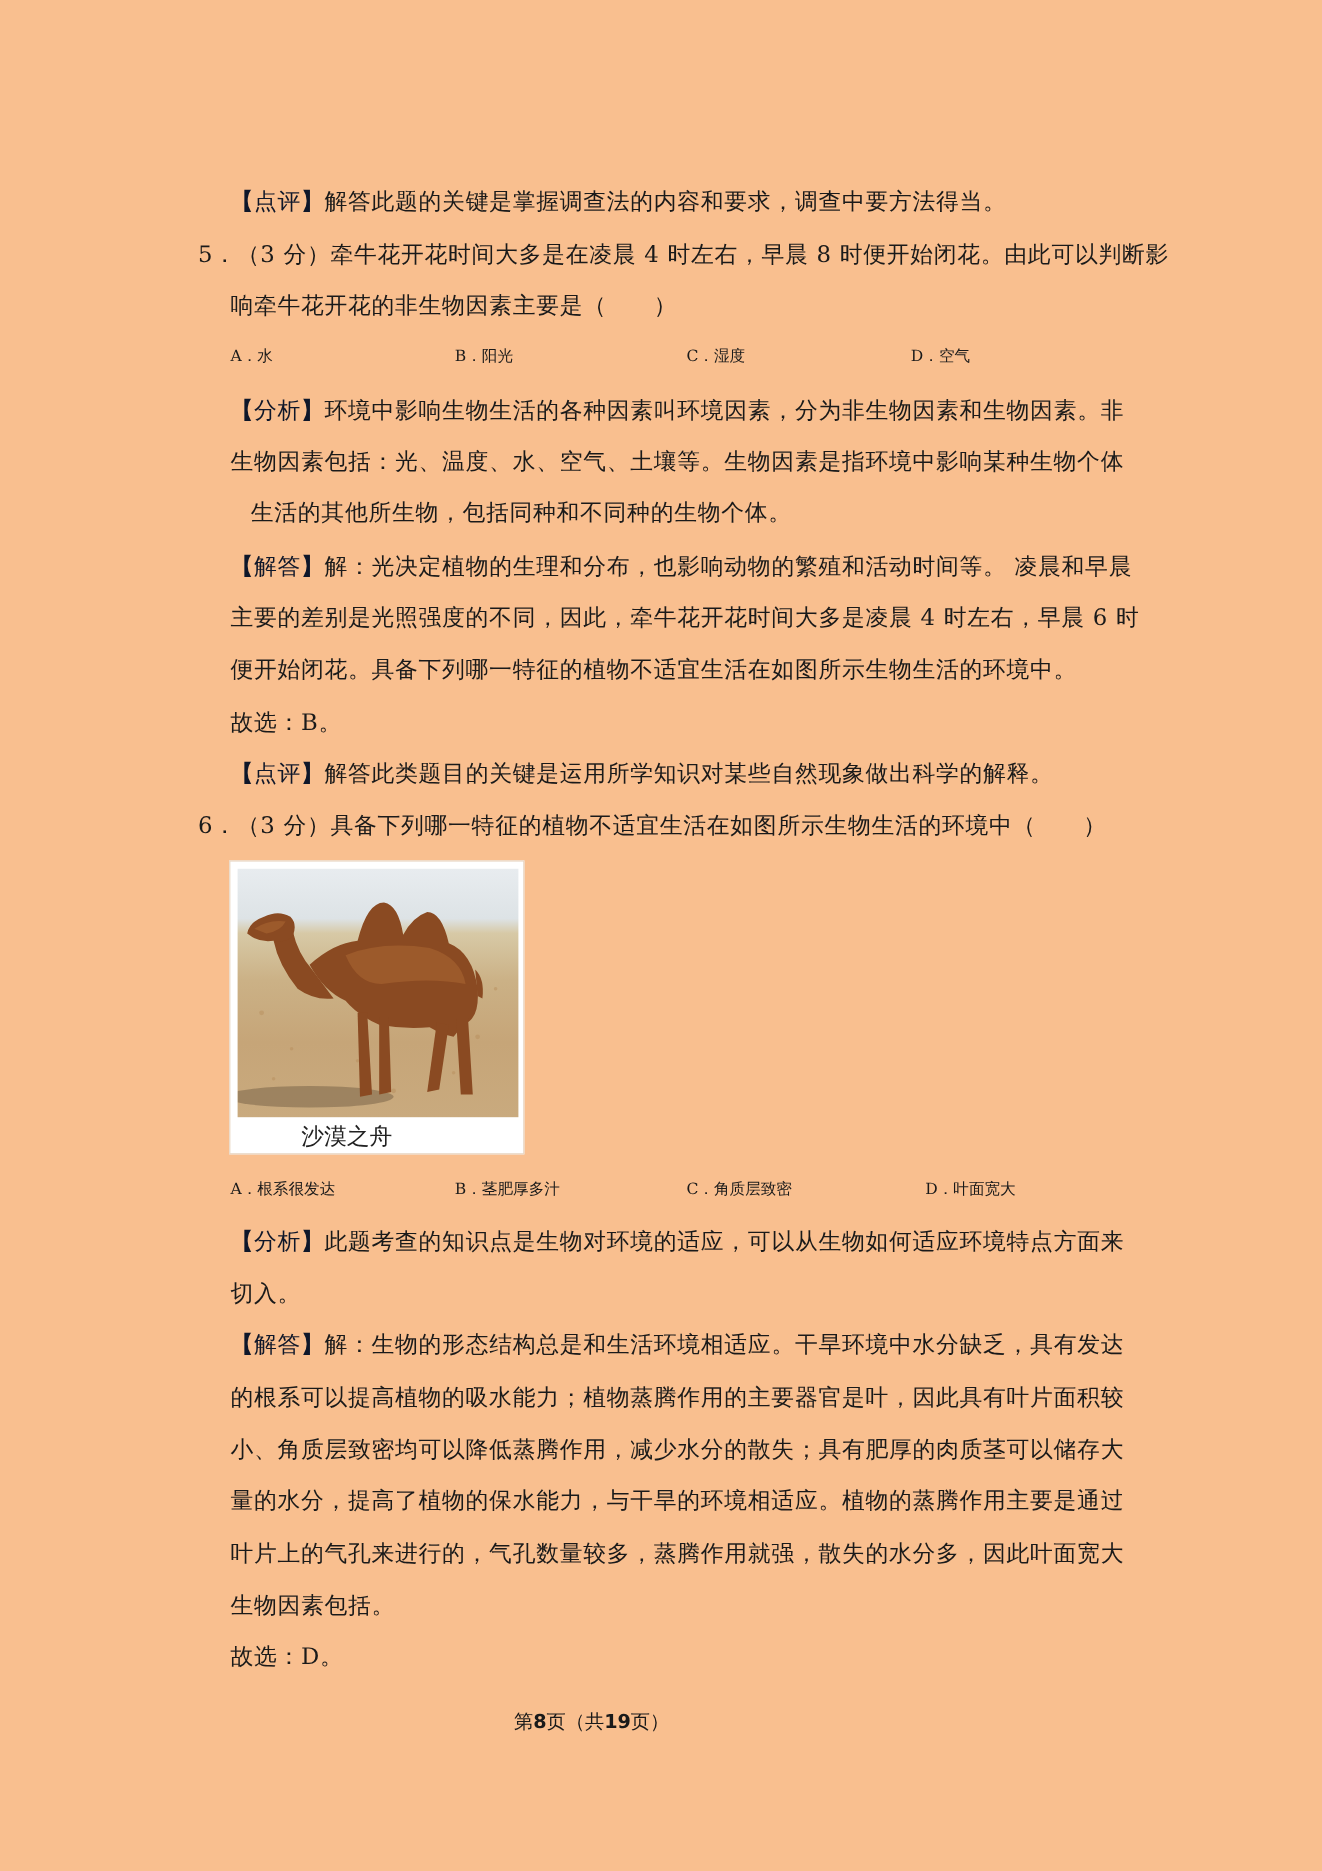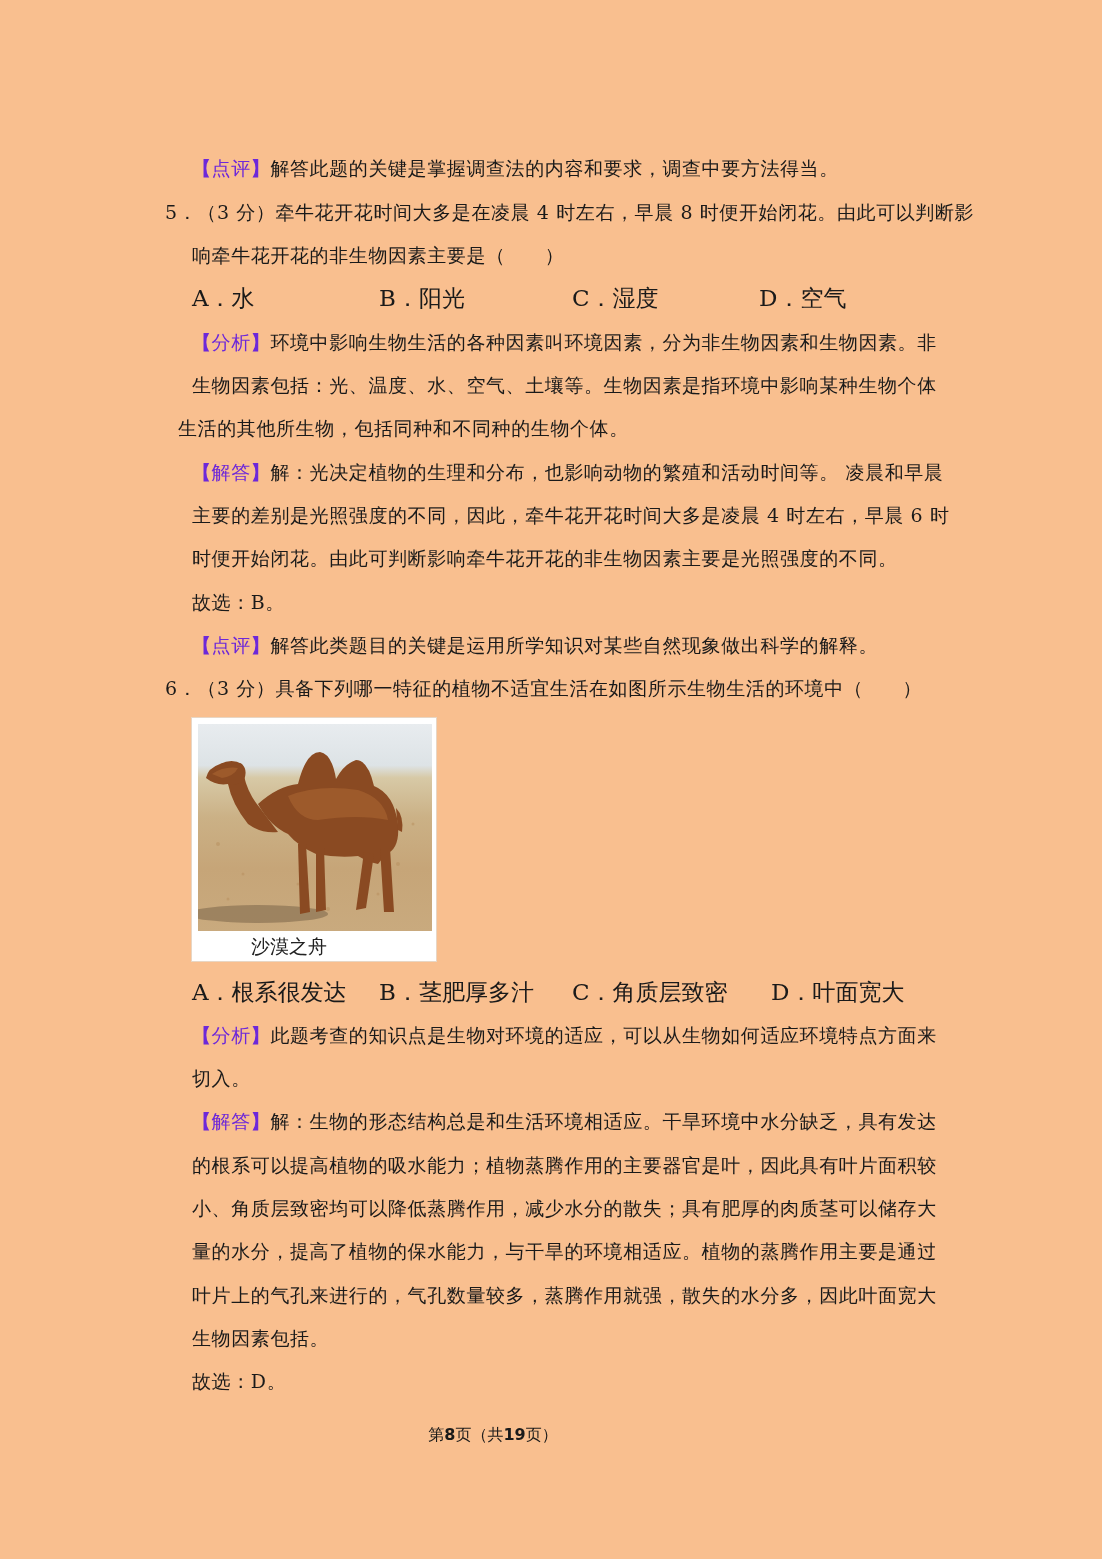--- a/index.html
+++ b/index.html
@@ -11,23 +11,23 @@
     position: relative;
     overflow: hidden;
   }
   .line {
     position: absolute;
     font-size: 19px;
     line-height: 26px;
     white-space: nowrap;
     letter-spacing: 0.6px;
   }
-  .tag { color: #6d28d9; }
+  .tag { color: #0f172a; }
   .tag .br { font-weight: bold; }
-  .opt { position: absolute; font-size: 23px; line-height: 26px; white-space: nowrap; }
+  .opt { position: absolute; font-size: 13px; line-height: 26px; white-space: nowrap; }
   .figure {
     position: absolute; left: 191px; top: 717px; width: 246px; height: 245px;
     background: #ffffff; box-sizing: border-box; border: 1px solid #e8d6c4;
   }
   .photo {
     position: absolute; left: 6px; top: 6px; width: 234px; height: 207px;
     overflow: hidden;
     background: linear-gradient(180deg, #e8ecef 0%, #dde3e6 20%, #d7c9a6 26%, #cbb186 45%, #c6a578 70%, #c9aa7e 100%);
   }
   .caption {
@@ -55,27 +55,27 @@
   <span class="opt" style="left:192px; top:285px;">A．水</span>
   <span class="opt" style="left:379px; top:285px;">B．阳光</span>
   <span class="opt" style="left:572px; top:285px;">C．湿度</span>
   <span class="opt" style="left:759px; top:285px;">D．空气</span>
 </div>
 
 <div class="line" style="left:192px; top:329px;">
   <span class="tag"><span class="br">【</span><span>分析</span><span class="br">】</span></span><span>环境中影响生物生活的各种因素叫环境因素，分为非生物因素和生物因素。非</span>
 </div>
 <div class="line" style="left:192px; top:372px;text-align:right;">生物因素包括：光、温度、水、空气、土壤等。生物因素是指环境中影响某种生物个体</div>
-<div class="line" style="left:178px; top:415px;">生活的其他所生物，包括同种和不同种的生物个体。</div>
+<div class="line" style="left:209px; top:415px;font-family:Liberation Serif, serif;">生活的其他所生物，包括同种和不同种的生物个体。</div>
 
 <div class="line" style="left:192px; top:459px;">
   <span class="tag"><span class="br">【</span><span>解答</span><span class="br">】</span></span><span>解：光决定植物的生理和分布，也影响动物的繁殖和活动时间等。 凌晨和早晨</span>
 </div>
 <div class="line" style="left:192px; top:502px;">主要的差别是光照强度的不同，因此，牵牛花开花时间大多是凌晨 4 时左右，早晨 6 时</div>
-<div class="line" style="left:192px; top:545px;">时便开始闭花。由此可判断影响牵牛花开花的非生物因素主要是光照强度的不同。</div>
+<div class="line" style="left:192px; top:545px;">便开始闭花。具备下列哪一特征的植物不适宜生活在如图所示生物生活的环境中。</div>
 <div class="line" style="left:192px; top:589px;text-align:right;">故选：B。</div>
 
 <div class="line" style="left:192px; top:632px;">
   <span class="tag"><span class="br">【</span><span>点评</span><span class="br">】</span></span><span>解答此类题目的关键是运用所学知识对某些自然现象做出科学的解释。</span>
 </div>
 
 <div class="line" style="left:165px; top:675px;">6．（3 分）具备下列哪一特征的植物不适宜生活在如图所示生物生活的环境中（　　）</div>
 
 <div class="figure">
   <div class="photo">

